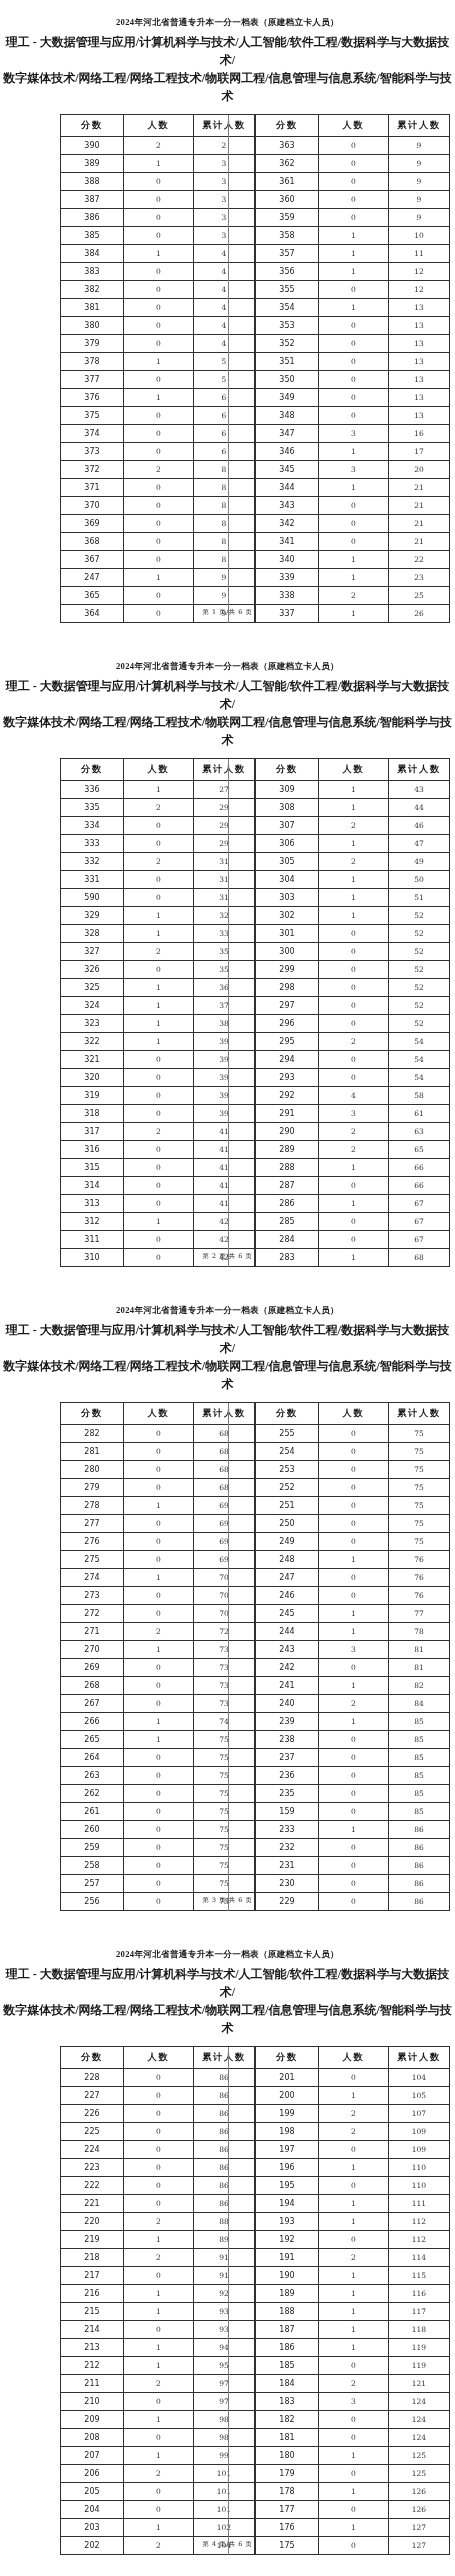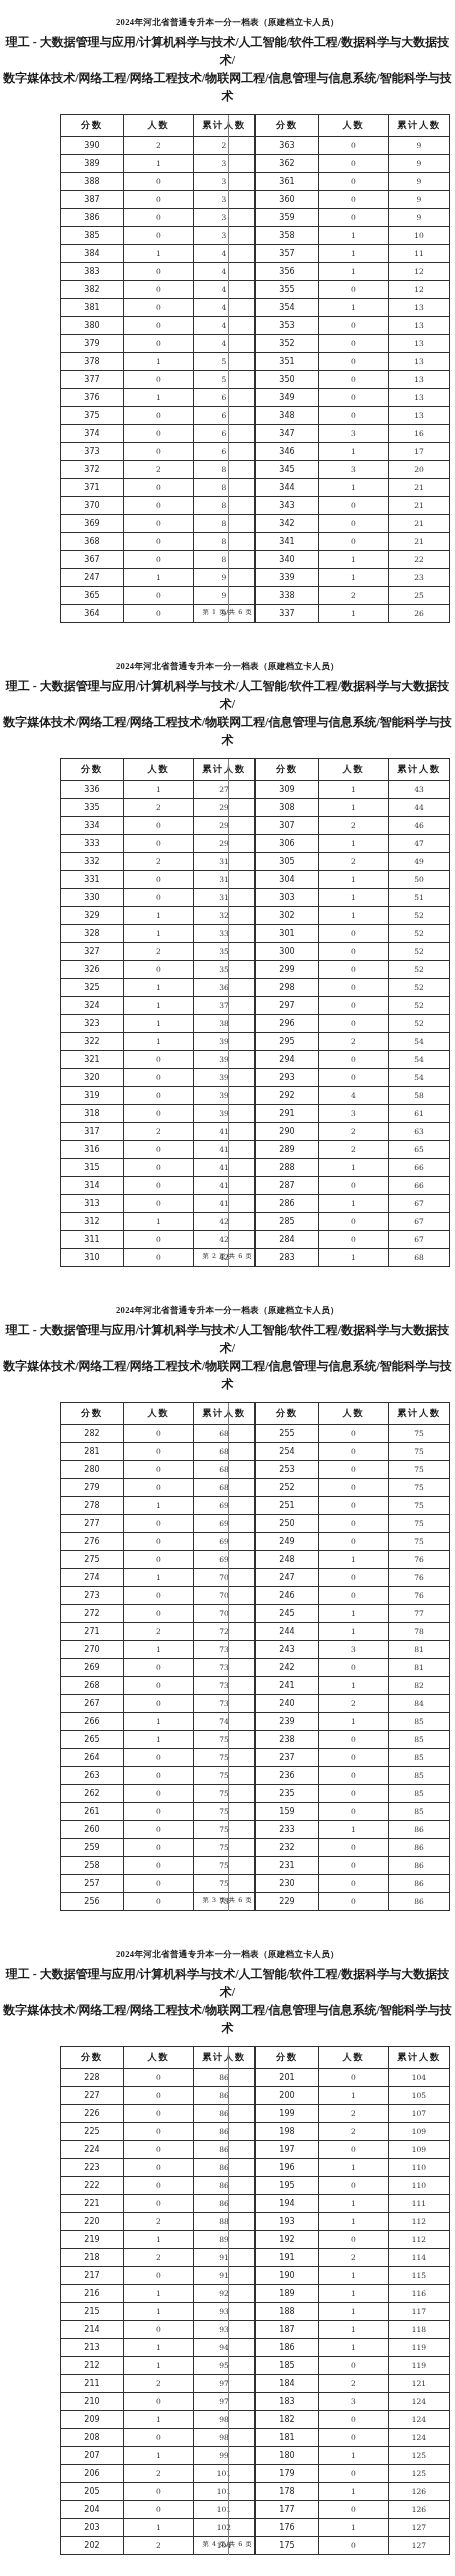--- a/index.html
+++ b/index.html
@@ -457,21 +457,21 @@
             <td class="score">332</td>
             <td class="count">2</td>
             <td class="count">31</td>
           </tr>
           <tr>
             <td class="score">331</td>
             <td class="count">0</td>
             <td class="count">31</td>
           </tr>
           <tr>
-            <td class="score">330</td>
+            <td class="score">590</td>
             <td class="count">0</td>
             <td class="count">31</td>
           </tr>
           <tr>
             <td class="score">329</td>
             <td class="count">1</td>
             <td class="count">32</td>
           </tr>
           <tr>
             <td class="score">328</td>

